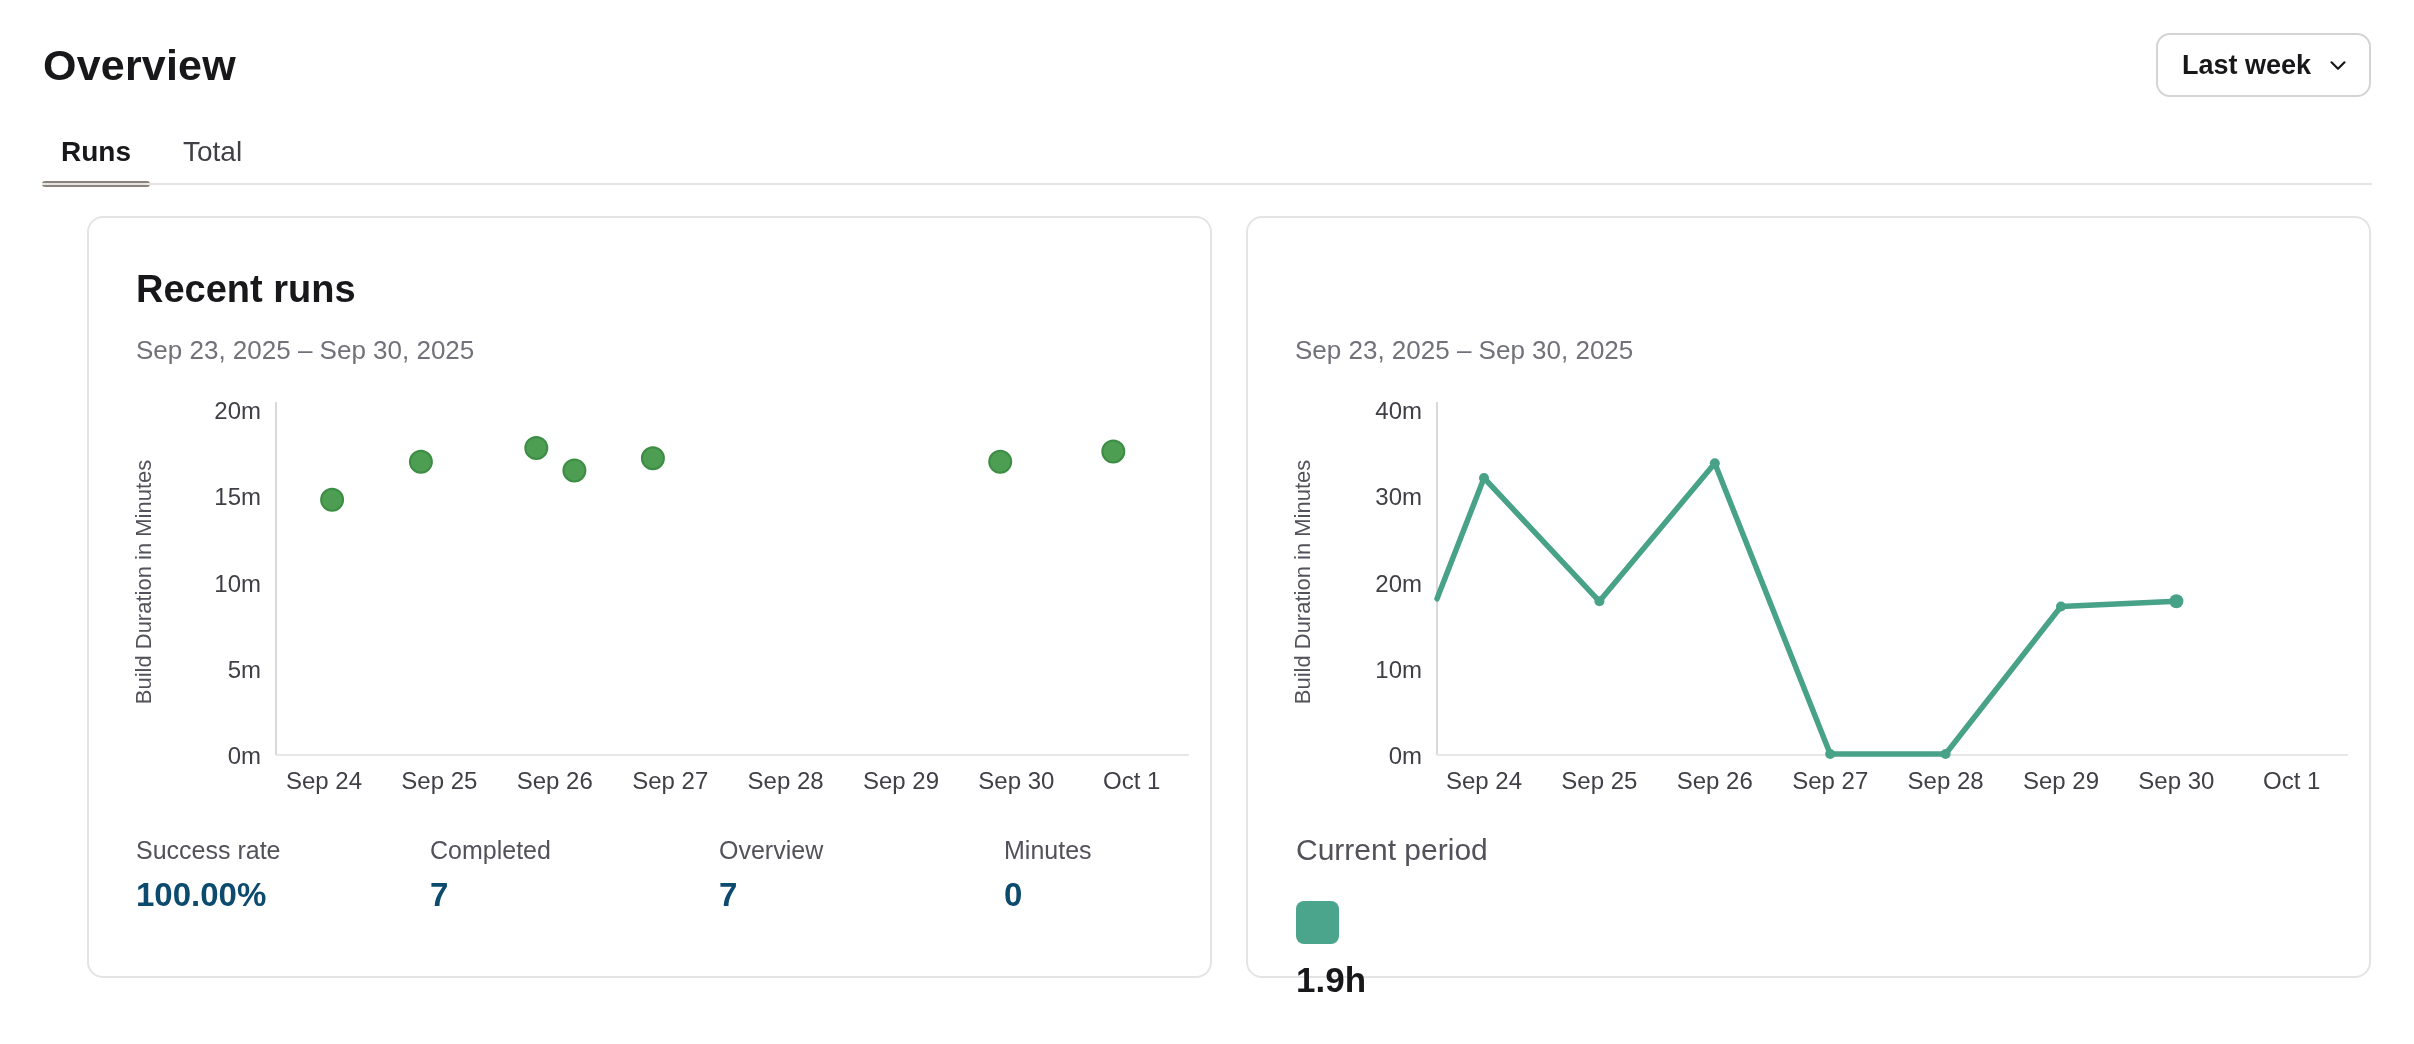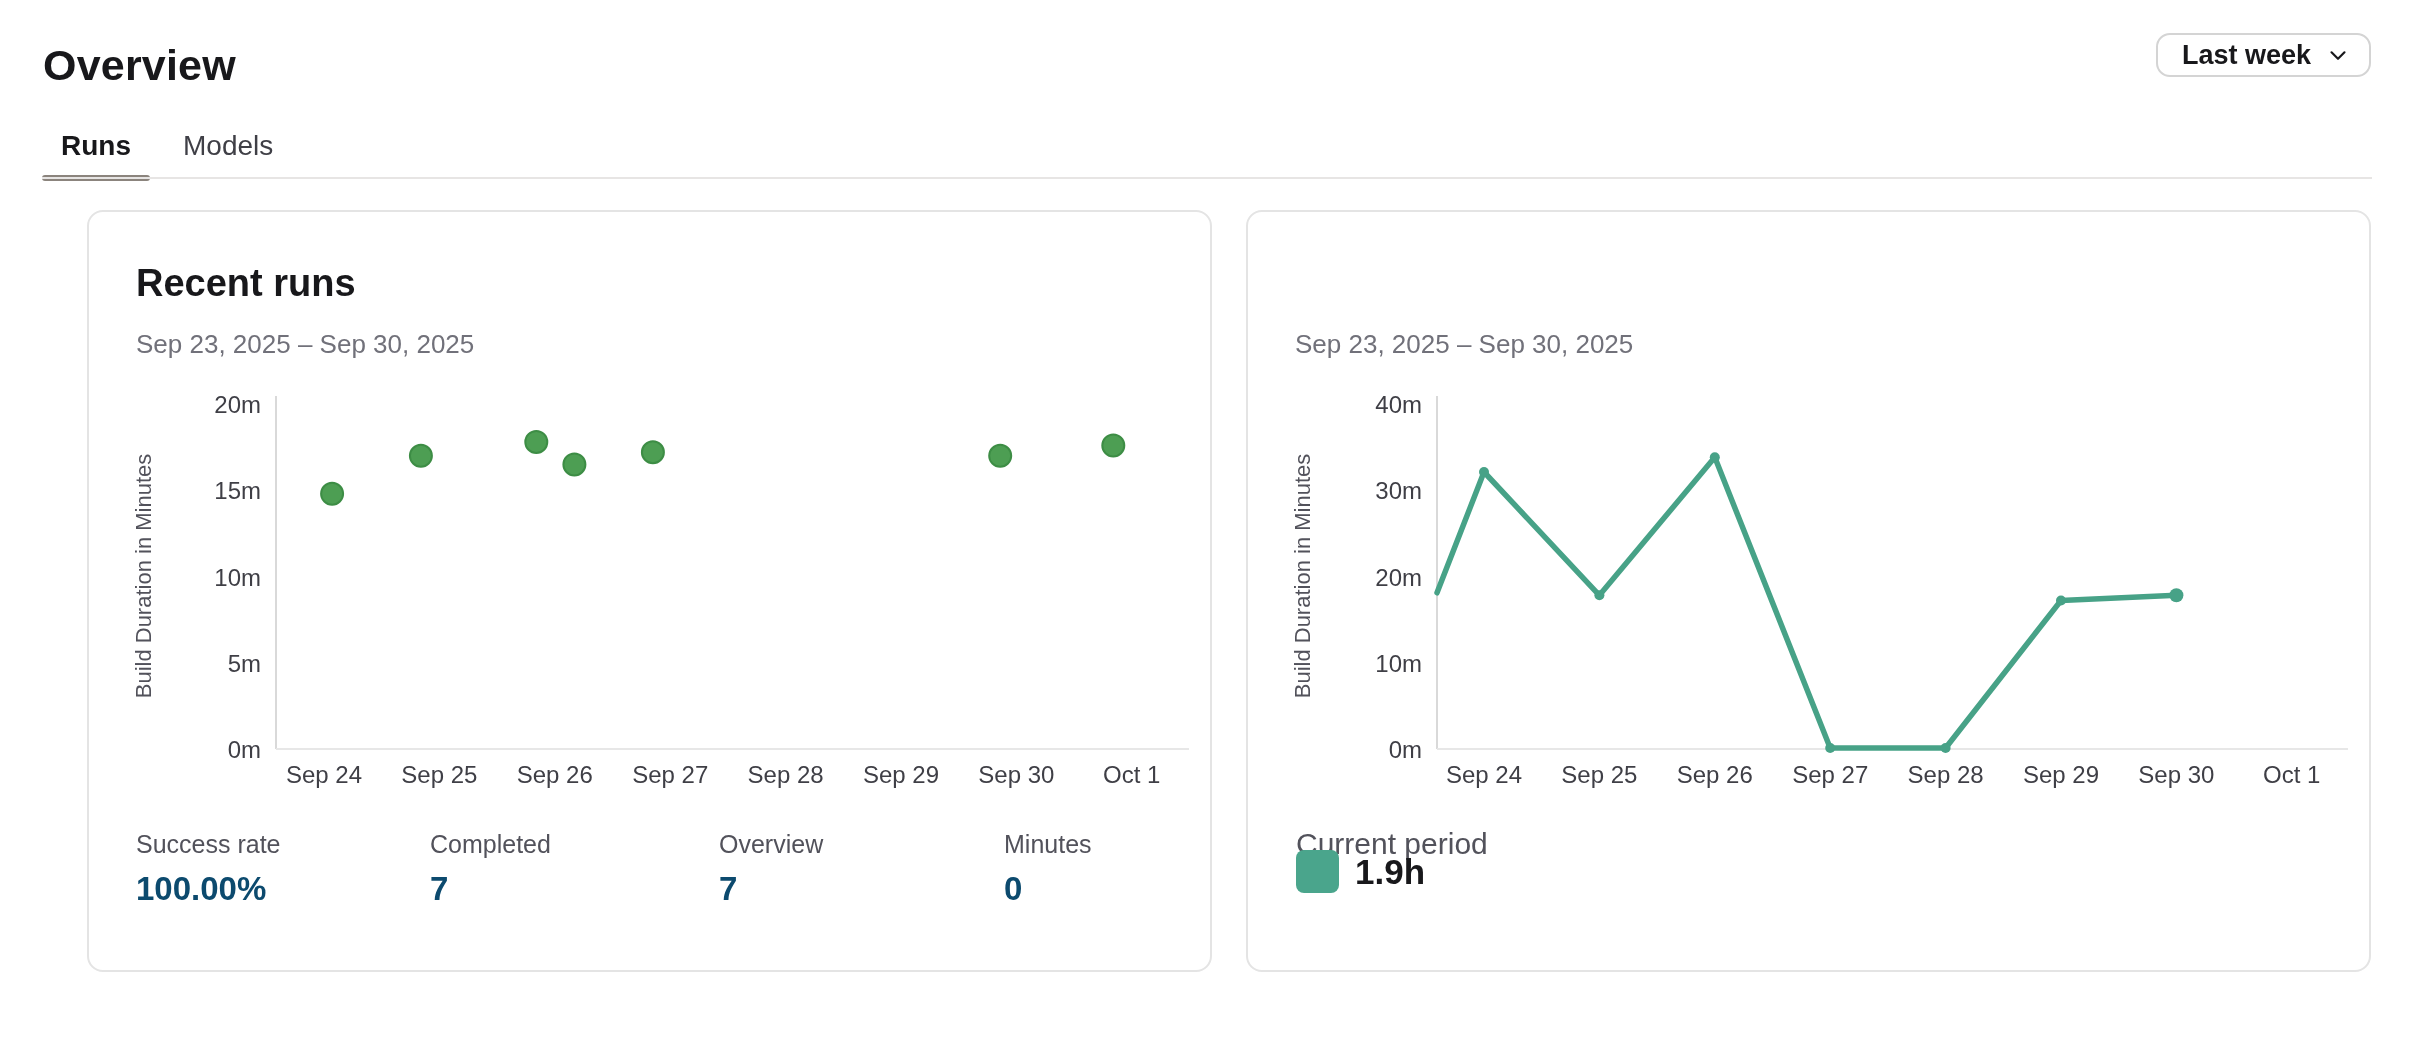--- a/index.html
+++ b/index.html
@@ -1,40 +1,40 @@
 <!DOCTYPE html>
 <html><head>
 <meta charset="utf-8">
 <style>
   html,body{margin:0;padding:0;background:#ffffff;}
   body{width:2414px;height:1044px;font-family:"Liberation Sans",sans-serif;color:#18181b;overflow:hidden;}
   .topbar{display:flex;justify-content:space-between;align-items:flex-start;padding:33px 43px 0 43px;gap:20px;}
   .page-title{margin:6px 0 0 0;font-size:43px;line-height:52px;font-weight:700;color:#18181b;letter-spacing:.2px;}
-  .period-btn{display:flex;align-items:center;gap:14px;height:44px;padding:0 18px 0 24px;background:#fff;
+  .period-btn{display:flex;align-items:center;gap:14px;height:64px;padding:0 18px 0 24px;background:#fff;
     border:2px solid #d4d4d4;border-radius:14px;font-family:inherit;font-size:27px;font-weight:600;color:#18181b;cursor:pointer;}
   .chev{width:26px;height:26px;}
   .tabbar{position:relative;margin-top:22px;height:66px;padding-left:42px;display:flex;align-items:stretch;}
   .tab{position:relative;display:flex;align-items:center;justify-content:flex-end;padding:0 19px;font-size:28px;cursor:pointer;}
   .tab.active{font-weight:700;color:#18181b;}
   .tab.inactive{font-weight:400;color:#3f3f46;margin-left:14px;}
   .tab-underline{position:absolute;left:0;right:0;bottom:-2px;height:6px;background:#8b847d;border-radius:3px;}
   .tab-separator{position:absolute;left:42px;right:42px;bottom:0;height:2px;background:#e7e5e4;}
   .cards{display:flex;gap:34px;margin:31px 43px 0 43px;padding-left:44px;}
   .card{position:relative;flex:1;height:762px;border:2px solid #e4e4e4;border-radius:16px;background:#fff;box-sizing:border-box;}
   .card-title{position:absolute;left:47px;top:48px;margin:0;font-size:38px;line-height:46px;font-weight:700;color:#18181b;}
   .daterange{position:absolute;left:47px;top:116px;margin:0;font-size:26px;line-height:32px;color:#71717a;}
   .chart{position:absolute;left:0;top:164px;width:1147px;height:420px;}
   .tick{font-family:"Liberation Sans",sans-serif;font-size:24px;fill:#3f3f46;}
   .axis-title{font-family:"Liberation Sans",sans-serif;font-size:22px;fill:#52525b;}
   .stat{position:absolute;top:616px;}
   .stat .lbl{font-size:25px;line-height:32px;color:#52525b;}
   .stat .val{margin-top:6px;font-size:33px;line-height:46px;font-weight:700;color:#0c4a6e;}
   .s1{left:47px}.s2{left:341px}.s3{left:630px}.s4{left:915px}
   .legend-label{position:absolute;left:48px;top:616px;font-size:30px;line-height:32px;color:#52525b;}
-  .legend-row{position:absolute;left:48px;top:638px;display:flex;align-items:center;gap:16px;}
+  .legend-row{position:absolute;left:48px;top:683px;display:flex;gap:16px;flex-direction:column;}
   .swatch{width:43px;height:43px;border-radius:8px;background:#4aa58c;}
   .legend-value{font-size:35px;font-weight:700;color:#18181b;}
 </style>
 </head>
 <body>
 
 <div class="page">
 
   <div class="topbar">
     <h1 class="page-title">Overview</h1>
@@ -45,21 +45,21 @@
       </svg>
     </button>
   </div>
 
   <div class="tabbar">
     <div class="tab active">
       <span>Runs</span>
       <div class="tab-underline"></div>
     </div>
     <div class="tab inactive">
-      <span>Models</span>
+      <span>Total</span>
     </div>
     <div class="tab-separator"></div>
   </div>
 
   <div class="cards">
 
     <section class="card">
       <h2 class="card-title">Recent runs</h2>
       <p class="daterange">Sep 23, 2025 – Sep 30, 2025</p>
       <svg class="chart" id="scatter-chart" viewBox="0 0 1147 420">

